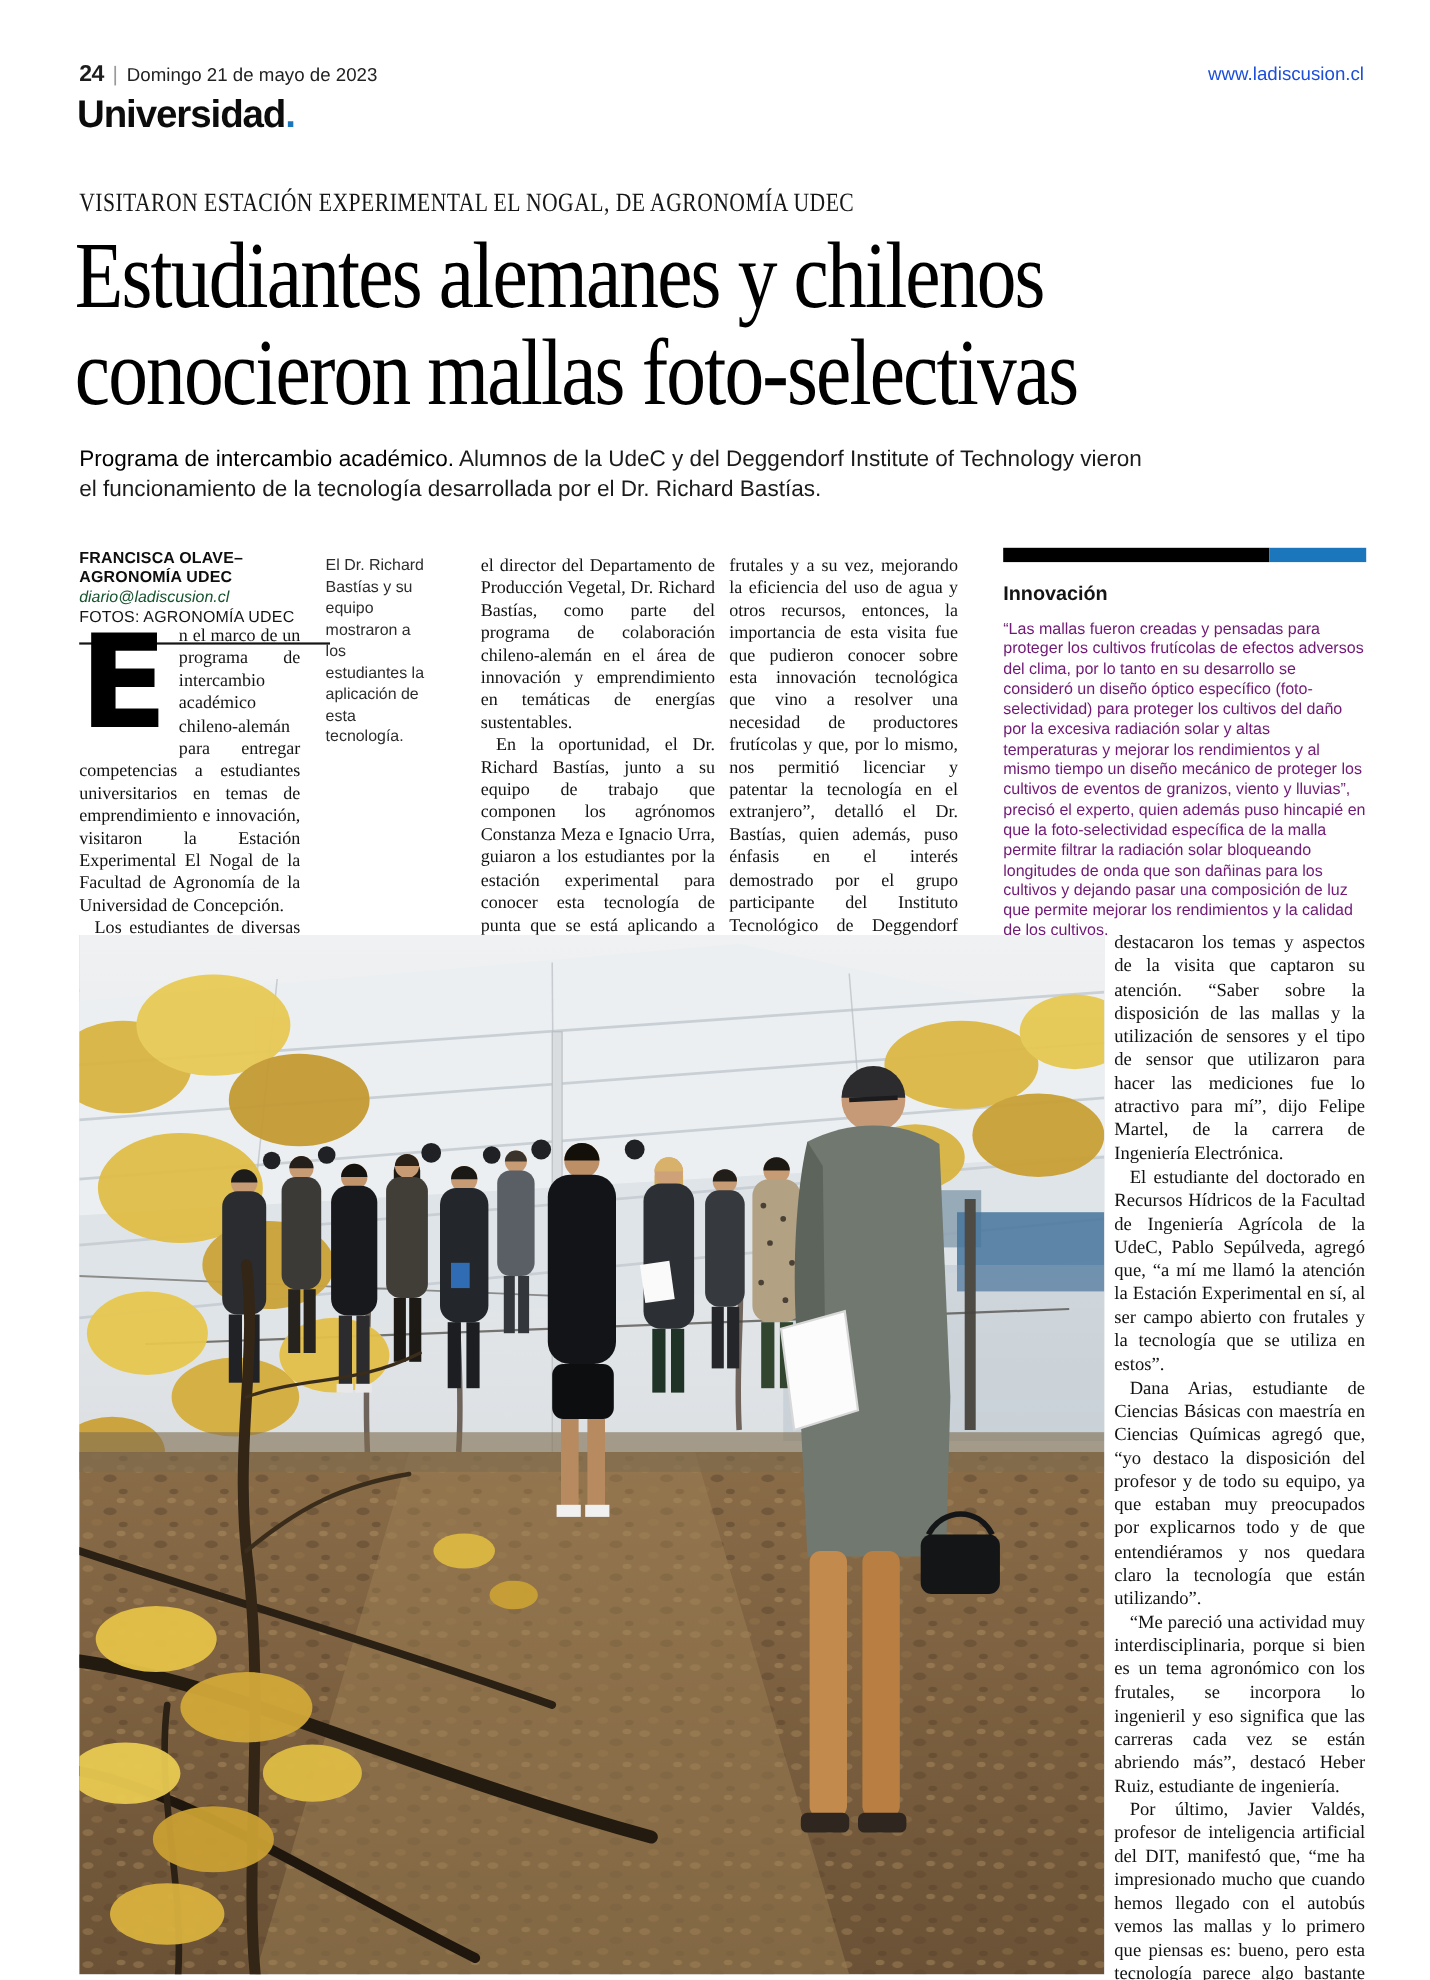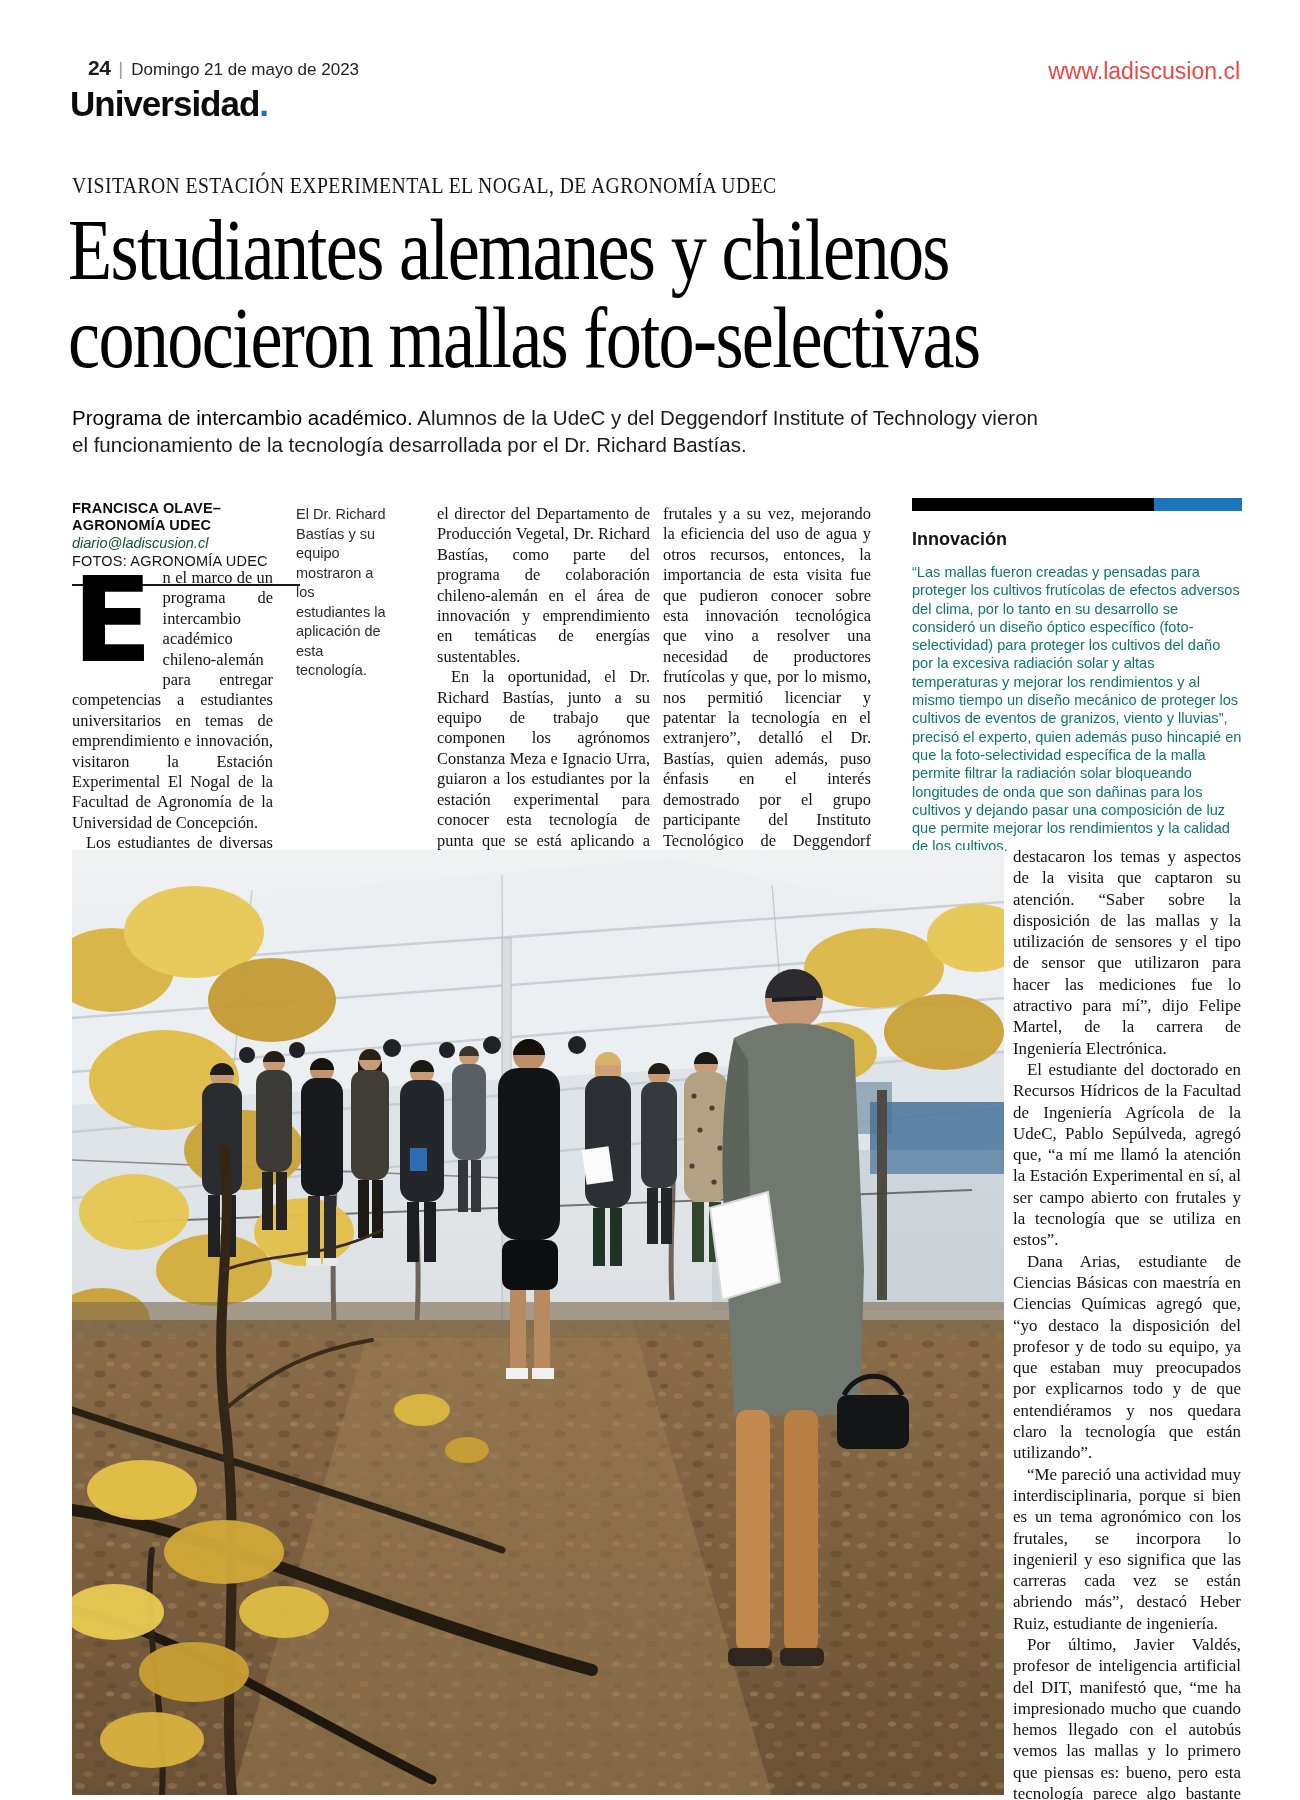--- a/index.html
+++ b/index.html
@@ -1,24 +1,24 @@
 <!DOCTYPE html>
 <html lang="es"><head>
 <meta charset="utf-8">
 <style>
   html,body{margin:0;padding:0;background:#ffffff;}
   .page{position:relative;width:1300px;height:1800px;background:#ffffff;overflow:hidden;
         font-family:"Liberation Sans",sans-serif;color:#111;}
 
   
-  .hdr-left{position:absolute;left:88px;top:56px;font-size:17px;color:#1d1d1d;display:flex;align-items:baseline;gap:8px;}
+  .hdr-left{position:absolute;left:72px;top:56px;font-size:17px;color:#1d1d1d;display:flex;align-items:baseline;gap:8px;}
   .hdr-left .num{font-weight:700;font-size:21px;letter-spacing:-.5px;}
   .hdr-left .sep{color:#9a9a9a;font-weight:300;font-size:19px;}
   .hdr-left .date{font-size:17px;color:#222;}
-  .hdr-right{position:absolute;right:60px;top:58px;font-size:23px;color:#ef4444;}
+  .hdr-right{position:absolute;right:60px;top:58px;font-size:17px;color:#1d4ed8;}
 
   .section-title{position:absolute;left:70px;top:84px;font-family:Liberation Sans, sans-serif;font-weight:700;
         font-size:35px;letter-spacing:-1px;color:#0c0c0c;}
   .section-title .dot{color:#1b76bc;}
 
   
   .kicker{position:absolute;left:72px;top:172px;font-family:"Liberation Serif",serif;font-size:24px;
         color:#161616;transform:scaleX(.82);transform-origin:0 50%;white-space:nowrap;letter-spacing:.5px;}
   .headline{position:absolute;left:68px;top:206px;font-family:"Liberation Serif",serif;font-weight:400;
         font-size:86px;line-height:88px;letter-spacing:-2px;color:#000;transform:scaleX(.84);
@@ -44,21 +44,21 @@
         line-height:96px;height:100px;margin:4px 10px 0 0;color:#000;}
 
   .photo-caption{position:absolute;left:296px;top:505px;width:92px;font-size:14.5px;line-height:19.5px;color:#2c2c2c;}
 
   
   .sidebar{position:absolute;left:912px;top:498px;width:330px;}
   .sidebar-bar{display:flex;height:13px;}
   .sidebar-bar .bar-black{flex:1;background:#000;}
   .sidebar-bar .bar-blue{width:88px;background:#1b76bc;}
   .sidebar-title{margin-top:18px;font-size:18px;font-weight:700;color:#141414;}
-  .sidebar-body{margin-top:13px;font-size:14.6px;line-height:18.3px;color:#0f766e;}
+  .sidebar-body{margin-top:13px;font-size:14.6px;line-height:18.3px;color:#701a75;}
 
   
   .photo{position:absolute;left:72px;top:850px;width:932px;height:945px;overflow:hidden;background:#d7dadd;}
   .photo svg{display:block;width:100%;height:100%;}
 
   
   #rightcol{left:1013px;top:846px;width:228px;font-size:16.9px;line-height:21.3px;}
 </style>
 </head>
 <body>

